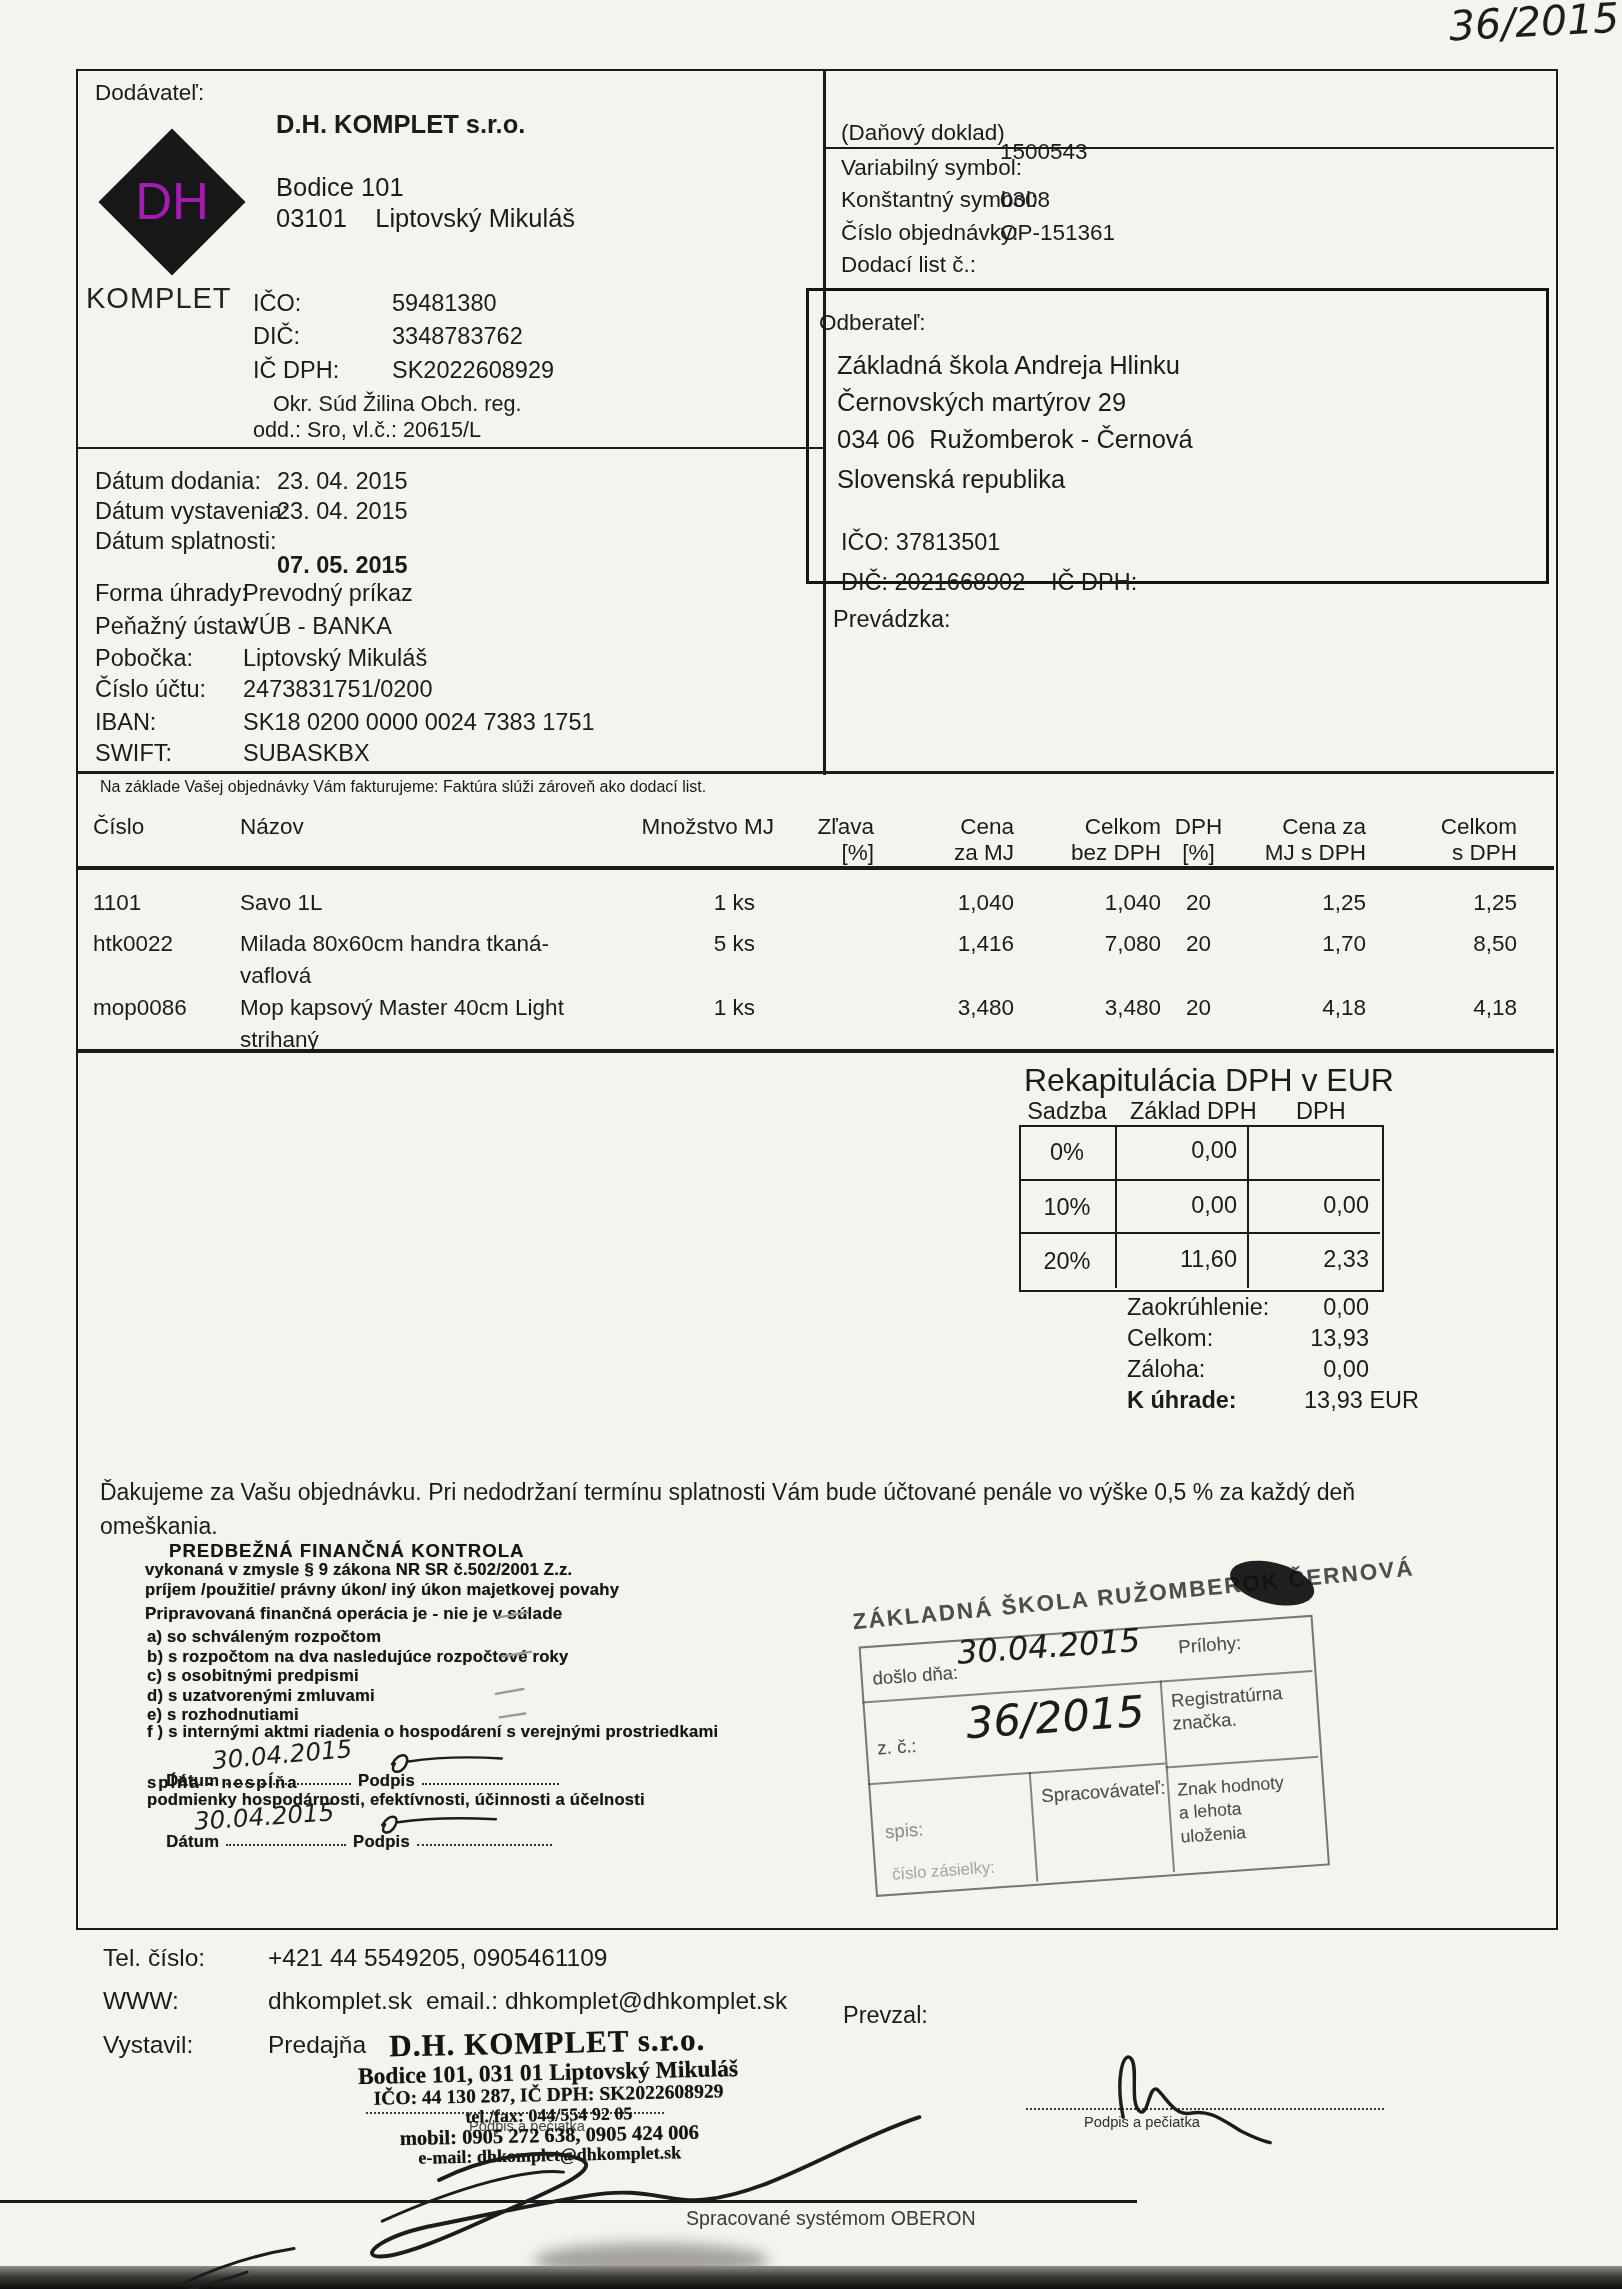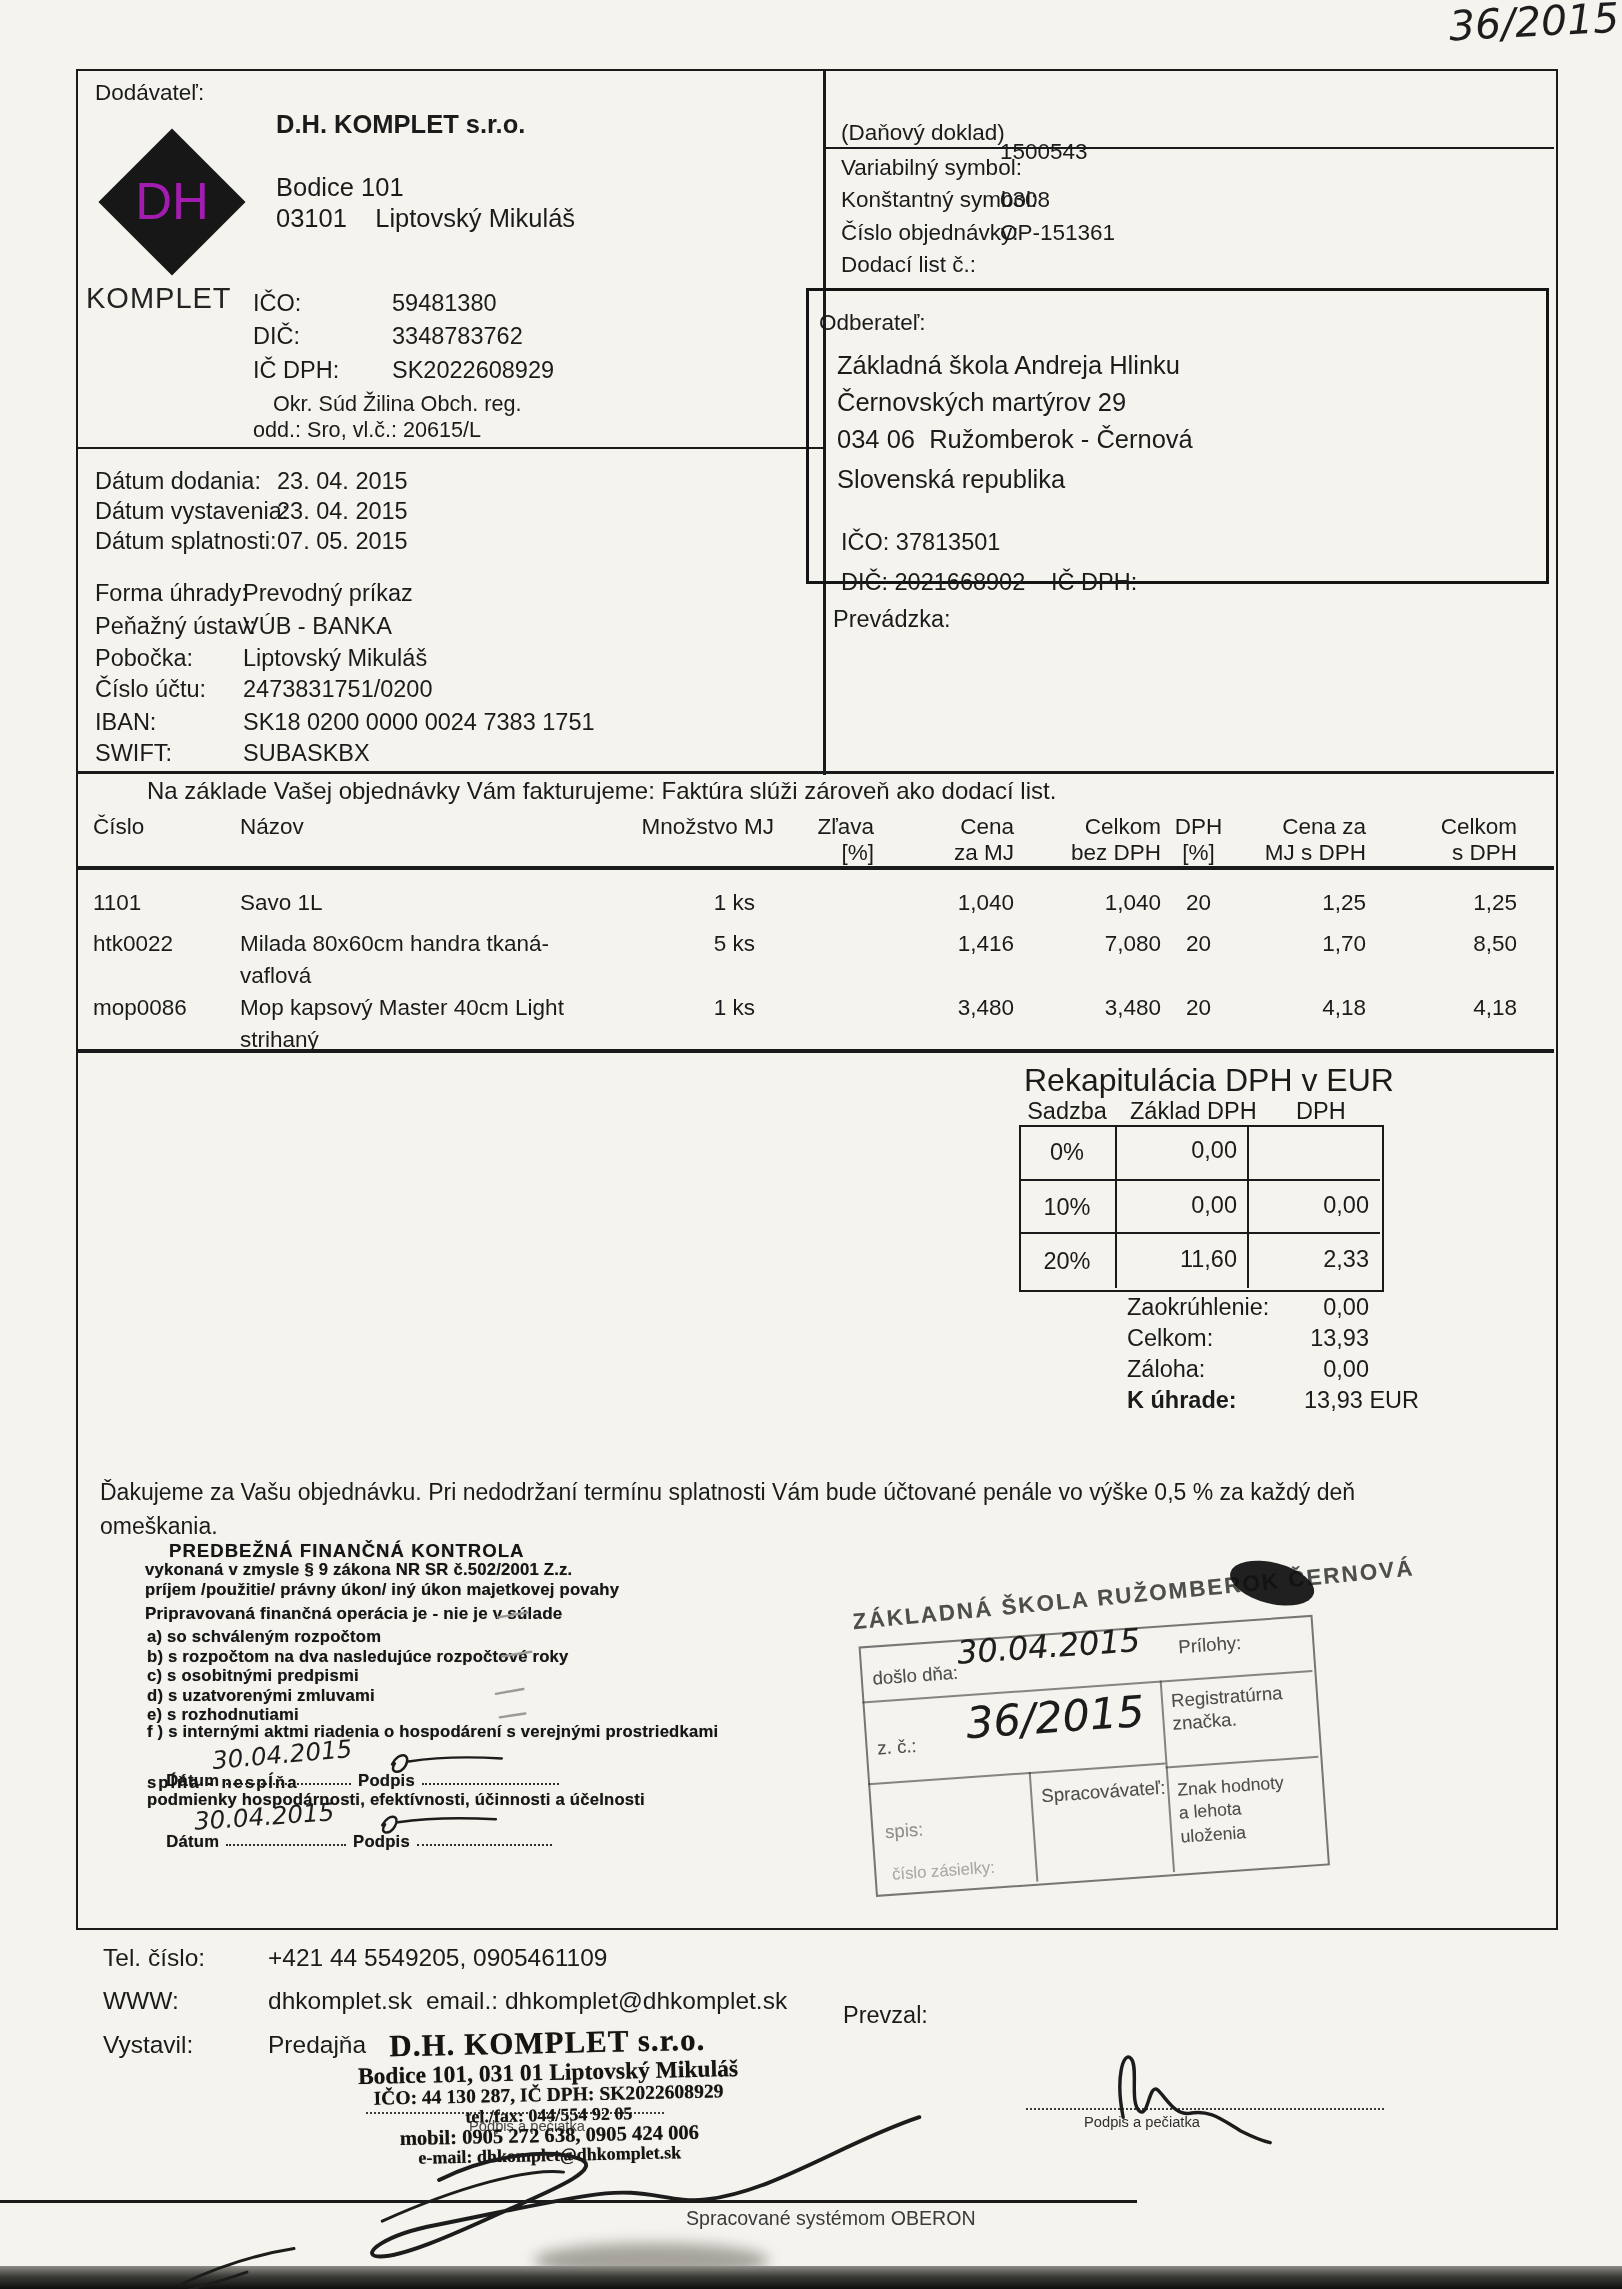--- a/index.html
+++ b/index.html
@@ -74,36 +74,36 @@
   <div class="t" style="left:841px;top:529px;font-size:23.5px;">IČO: 37813501</div>
   <div class="t" style="left:841px;top:569px;font-size:23.5px;">DIČ: 2021668902</div>
   <div class="t" style="left:1051px;top:569px;font-size:23.5px;">IČ DPH:</div>
   <div class="t" style="left:833px;top:606px;font-size:23.5px;">Prevádzka:</div>
 
   <div class="t" style="left:95px;top:468px;font-size:23.5px;">Dátum dodania:</div>
   <div class="t" style="left:277px;top:468px;font-size:23.5px;">23. 04. 2015</div>
   <div class="t" style="left:95px;top:498px;font-size:23.5px;">Dátum vystavenia:</div>
   <div class="t" style="left:277px;top:498px;font-size:23.5px;">23. 04. 2015</div>
   <div class="t" style="left:95px;top:528px;font-size:23.5px;">Dátum splatnosti:</div>
-  <div class="t" style="left:277px;top:528px;font-size:23.5px;font-weight:400;">07. 05. 2015</div>
+  <div class="t" style="left:277px;top:552px;font-size:23.5px;font-weight:700;">07. 05. 2015</div>
 
   <div class="t" style="left:95px;top:580px;font-size:23.5px;">Forma úhrady:</div>
   <div class="t" style="left:243px;top:580px;font-size:23.5px;">Prevodný príkaz</div>
   <div class="t" style="left:95px;top:613px;font-size:23.5px;">Peňažný ústav:</div>
   <div class="t" style="left:243px;top:613px;font-size:23.5px;">VÚB - BANKA</div>
   <div class="t" style="left:95px;top:645px;font-size:23.5px;">Pobočka:</div>
   <div class="t" style="left:243px;top:645px;font-size:23.5px;">Liptovský Mikuláš</div>
   <div class="t" style="left:95px;top:676px;font-size:23.5px;">Číslo účtu:</div>
   <div class="t" style="left:243px;top:676px;font-size:23.5px;">2473831751/0200</div>
   <div class="t" style="left:95px;top:709px;font-size:23.5px;">IBAN:</div>
   <div class="t" style="left:243px;top:709px;font-size:23.5px;">SK18 0200 0000 0024 7383 1751</div>
   <div class="t" style="left:95px;top:740px;font-size:23.5px;">SWIFT:</div>
   <div class="t" style="left:243px;top:740px;font-size:23.5px;">SUBASKBX</div>
 
-  <div class="t" style="left:100px;top:778px;font-size:24px;margin-left:47px;">Na základe Vašej objednávky Vám fakturujeme: Faktúra slúži zároveň ako dodací list.</div>
+  <div class="t" style="left:100px;top:778px;font-size:16px;">Na základe Vašej objednávky Vám fakturujeme: Faktúra slúži zároveň ako dodací list.</div>
 
   <div class="t" style="left:93px;top:814px;font-size:22.5px;">Číslo</div>
   <div class="t" style="left:240px;top:814px;font-size:22.5px;">Názov</div>
   <div class="rt" style="right:848px;top:814px;font-size:22.5px;">Množstvo MJ</div>
   <div class="rt" style="right:748px;top:814px;font-size:22.5px;">Zľava</div>
   <div class="rt" style="right:748px;top:840px;font-size:22.5px;">[%]</div>
   <div class="rt" style="right:608px;top:814px;font-size:22.5px;">Cena</div>
   <div class="rt" style="right:608px;top:840px;font-size:22.5px;">za MJ</div>
   <div class="rt" style="right:461px;top:814px;font-size:22.5px;">Celkom</div>
   <div class="rt" style="right:461px;top:840px;font-size:22.5px;">bez DPH</div>

